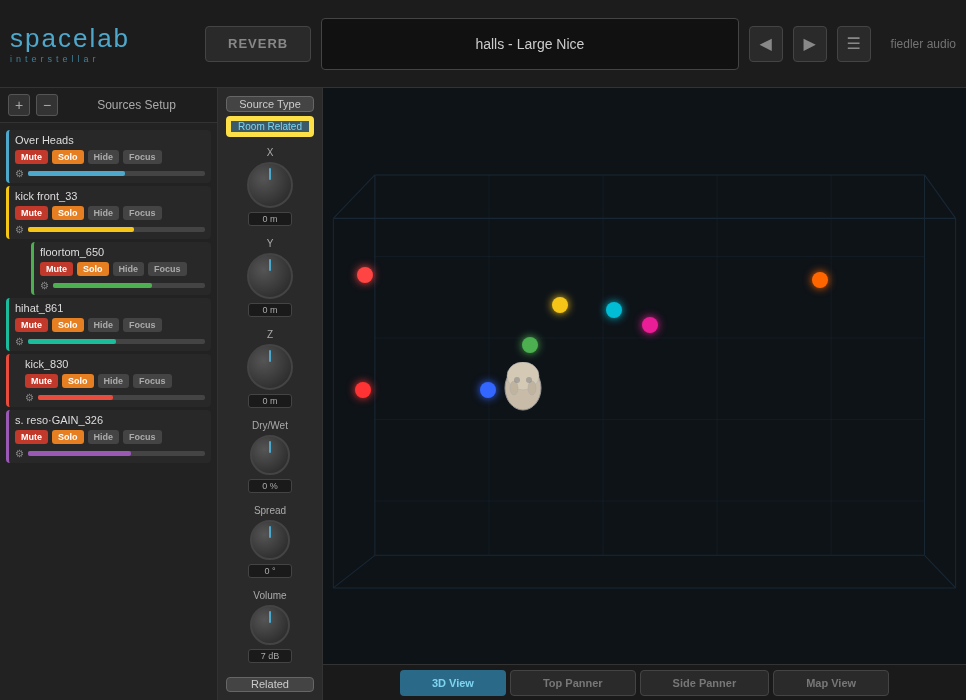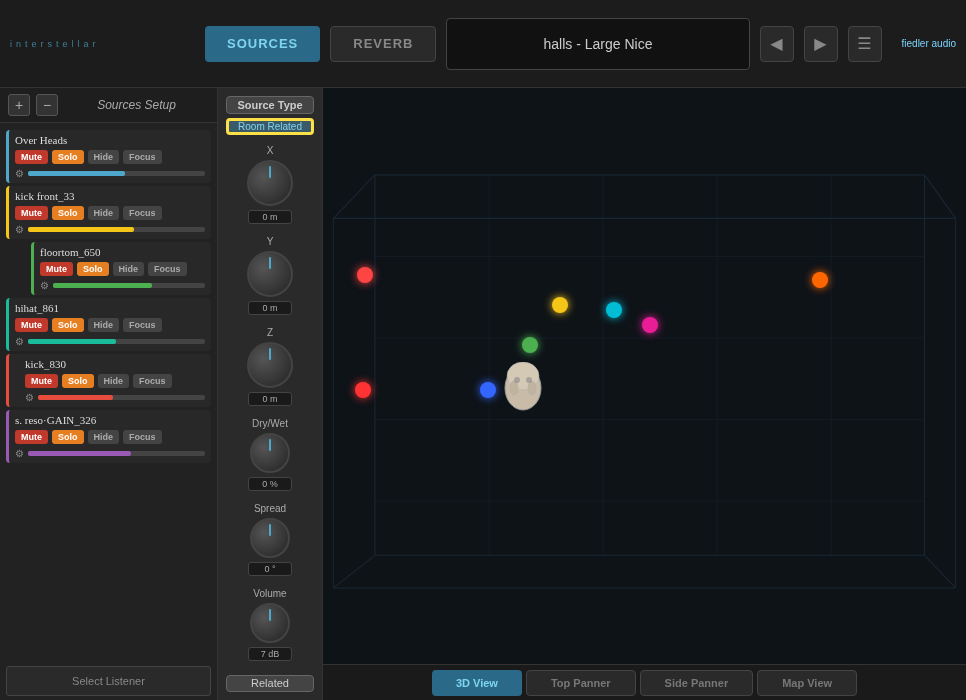--- a/index.html
+++ b/index.html
@@ -79,22 +79,22 @@
       border: 1px solid #444;
       border-radius: 4px;
       color: #888;
       font-size: 16px;
       cursor: pointer;
       display: flex;
       align-items: center;
       justify-content: center;
     }
     #brand {
-      font-size: 10px;
-      color: #7dd3fc;
+      font-size: 12px;
+      color: #737373;
       white-space: nowrap;
       margin-left: 10px;
     }
 
     
     #main {
       display: flex;
       width: 100%;
       height: calc(700px - 88px);
     }
@@ -126,21 +126,20 @@
       cursor: pointer;
       display: flex;
       align-items: center;
       justify-content: center;
     }
     #sources-title {
       font-size: 12px;
       color: #aaa;
       flex: 1;
       text-align: center;
-      font-style: italic;
     }
     #sources-list {
       flex: 1;
       overflow-y: auto;
       padding: 4px 0;
     }
     .source-item {
       background: #282828;
       margin: 3px 6px;
       border-radius: 4px;
@@ -151,21 +150,20 @@
     .source-item.green { border-left-color: #4caf50; }
     .source-item.yellow { border-left-color: #f5c518; }
     .source-item.red { border-left-color: #e74c3c; padding-left: 16px; }
     .source-item.purple { border-left-color: #9b59b6; }
     .source-item.cyan { border-left-color: #1abc9c; }
 
     .source-name {
       font-size: 11px;
       color: #ddd;
       margin-bottom: 4px;
-      font-family: Liberation Serif, serif;
     }
     .source-controls {
       display: flex;
       gap: 4px;
       margin-bottom: 4px;
     }
     .sc-btn {
       font-size: 9px;
       padding: 2px 6px;
       border-radius: 3px;
@@ -227,28 +225,27 @@
       height: 32px;
       background: #444;
       border: 1px solid #666;
       border-radius: 4px;
       color: #ccc;
       font-size: 11px;
       cursor: pointer;
       display: flex;
       align-items: center;
       justify-content: center;
-      font-weight: bold;
     }
     .room-related-btn {
       width: 88px;
       margin: 4px auto;
       height: 26px;
       background: #3a5a6a;
-      border: 3px solid #fde047;
+      border: 5px solid #fde047;
       border-radius: 4px;
       color: #7fd4f0;
       font-size: 10px;
       cursor: pointer;
       display: flex;
       align-items: center;
       justify-content: center;
     }
     .knob-section {
       display: flex;
@@ -362,21 +359,21 @@
       background: #1a1a1a;
       border-top: 1px solid #333;
       display: flex;
       align-items: center;
       justify-content: center;
       gap: 4px;
       padding: 0 10px;
     }
     .view-tab {
       height: 26px;
-      padding: 0 24px;
+      padding: 0 32px;
       border-radius: 4px;
       font-size: 11px;
       cursor: pointer;
       border: none;
       font-weight: bold;
     }
     .view-tab.active {
       background: #2a6a88;
       color: #7fd4f0;
     }
@@ -384,24 +381,24 @@
       background: #2a2a2a;
       color: #777;
       border: 1px solid #444;
     }
   </style>
 </head>
 <body>
 
 <div id="topbar">
   <div id="logo">
+    <span id="logo-text">spacelab</span>
     <span id="logo-sub">interstellar</span>
   </div>
 
-  <button class="tab-btn active">SOURCES</button>
   <button class="tab-btn inactive">REVERB</button>
 
   <div id="preset-display">
     <span>halls - Large Nice</span>
   </div>
 
   <button class="nav-btn">◀</button>
   <button class="nav-btn">▶</button>
   <button class="nav-btn">☰</button>
 
@@ -504,23 +501,20 @@
     </div>
     <div class="source-fader">
       <span class="gear-icon">⚙</span>
       <div class="fader-bar">
         <div class="fader-fill" style="width:58%; background:#9b59b6;"></div>
       </div>
     </div>
   </div>
       </div>
 
-    <div id="select-listener">
-      <span>Select Listener</span>
-    </div>
   </div>
 
   <div id="mid-panel">
     <div class="source-type-btn">
       <span>Source Type</span>
     </div>
     <div class="room-related-btn">
       <span>Room Related</span>
     </div>
 

